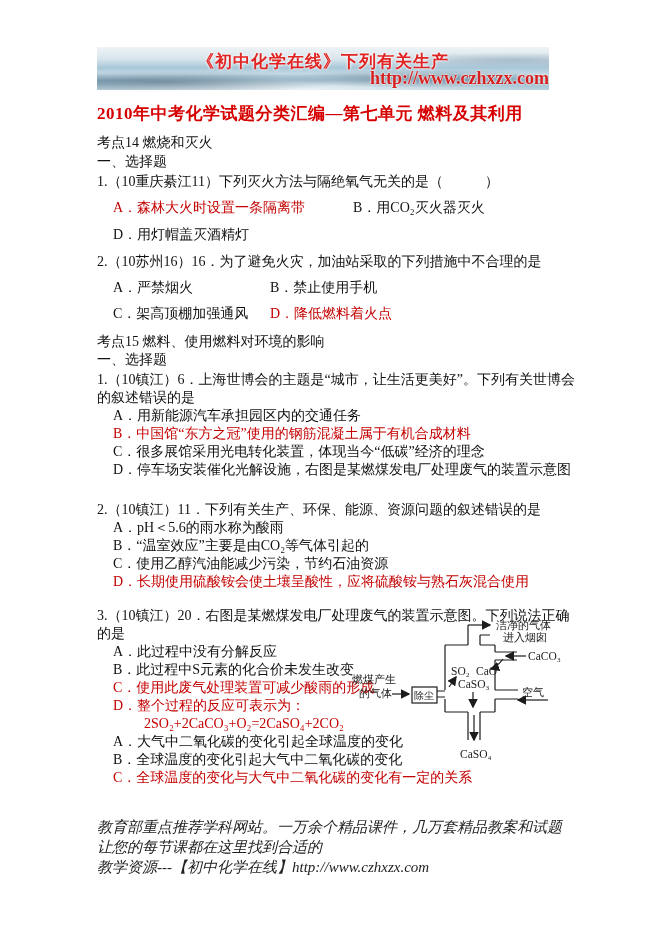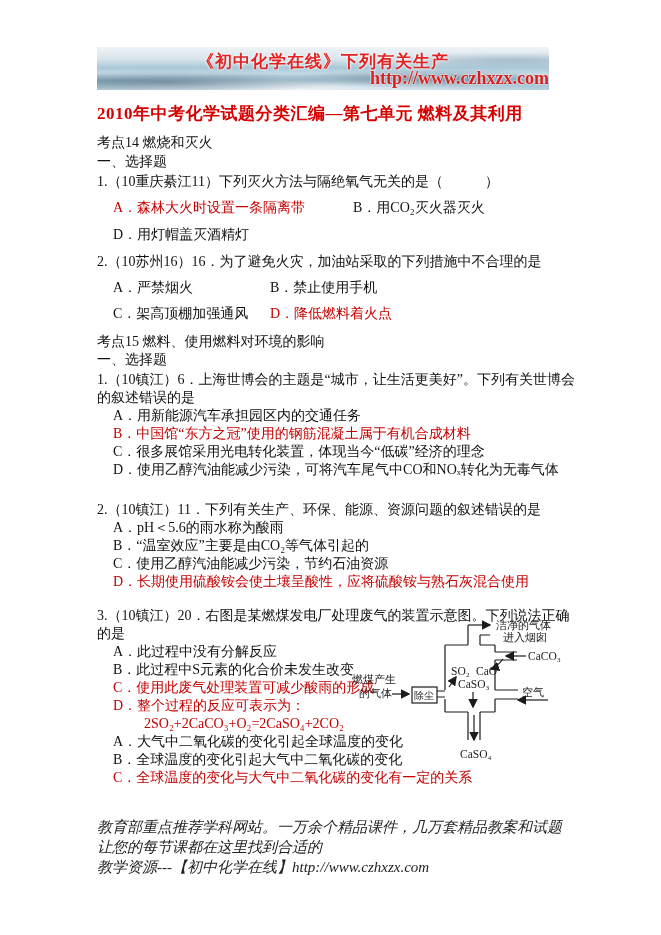--- a/index.html
+++ b/index.html
@@ -83,21 +83,21 @@
     </div>
 
     <div class="s2">
       <p style="margin-top:10px">考点15 燃料、使用燃料对环境的影响</p>
       <p>一、选择题</p>
 
       <p style="margin-top:2px">1.（10镇江）6．上海世博会的主题是“城市，让生活更美好”。下列有关世博会的叙述错误的是</p>
       <span class="opt">A．用新能源汽车承担园区内的交通任务</span>
       <span class="opt red">B．中国馆“东方之冠”使用的钢筋混凝土属于有机合成材料</span>
       <span class="opt">C．很多展馆采用光电转化装置，体现当今“低碳”经济的理念</span>
-      <span class="opt">D．使用乙醇汽油能减少污染，可将汽车尾气中CO和NOₓ转化为无毒气体</span>
+      <span class="opt">D．停车场安装催化光解设施，右图是某燃煤发电厂处理废气的装置示意图</span>
 
       <p style="margin-top:22px">2.（10镇江）11．下列有关生产、环保、能源、资源问题的叙述错误的是</p>
       <span class="opt">A．pH＜5.6的雨水称为酸雨</span>
       <span class="opt">B．“温室效应”主要是由CO₂等气体引起的</span>
       <span class="opt">C．使用乙醇汽油能减少污染，节约石油资源</span>
       <span class="opt red">D．长期使用硫酸铵会使土壤呈酸性，应将硫酸铵与熟石灰混合使用</span>
 
       <p style="margin-top:16px">3.（10镇江）20．右图是某燃煤发电厂处理废气的装置示意图。下列说法正确的是</p>
       <span class="opt">A．此过程中没有分解反应</span>
       <span class="opt">B．此过程中S元素的化合价未发生改变</span>

